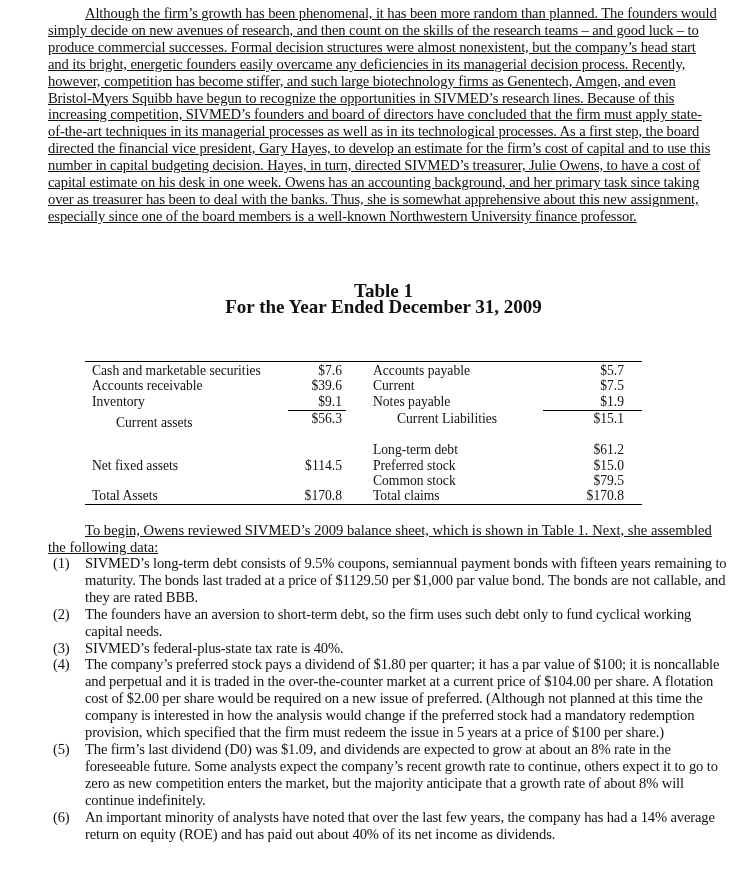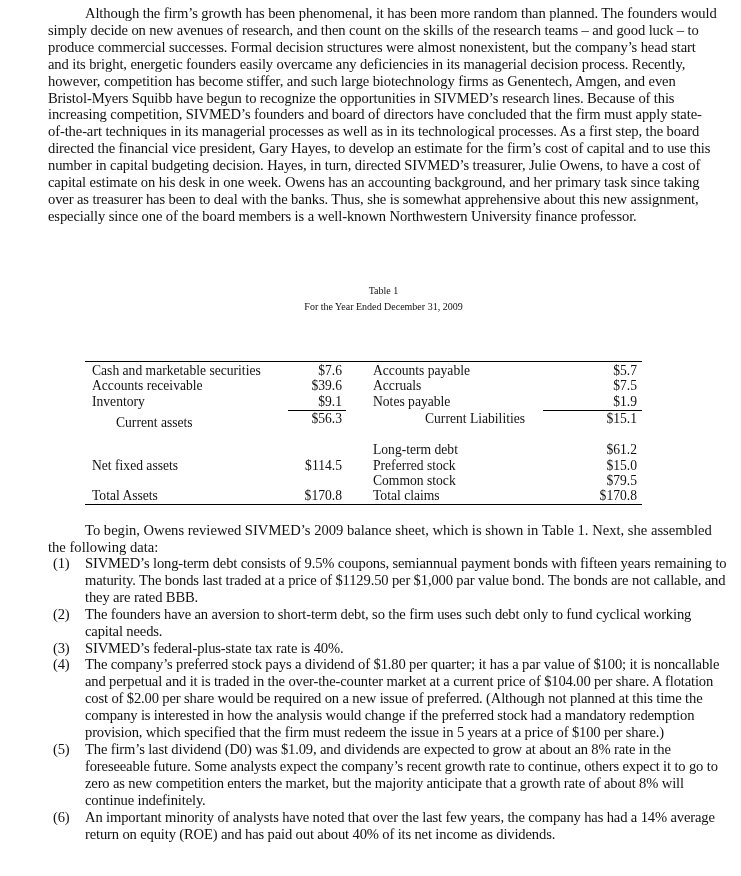--- a/index.html
+++ b/index.html
@@ -1,32 +1,32 @@
 <!DOCTYPE html>
 <html><head>
 <meta charset="utf-8">
 <style>
   html, body { margin: 0; padding: 0; background: #ffffff; }
   body {
     width: 741px; height: 876px; position: relative; overflow: hidden;
     font-family: "Liberation Serif", "DejaVu Serif", serif;
     color: #111111; font-size: 14.6px; line-height: 16.9px;
   }
-  .para { position: absolute; left: 48px; width: 670px; margin: 0; }
+  .para { position: absolute; left: 48px; width: 670px; margin: 0; text-decoration: underline; }
   .intro { top: 5px; text-indent: 37px; letter-spacing: -0.12px; }
-  .title-block { position: absolute; top: 283px; left: 0; width: 741px; text-align: center; font-weight: normal; font-size: 10px; line-height: 16.2px; }
+  .title-block { position: absolute; top: 283px; left: 0; width: 741px; text-align: center; font-weight: bold; font-size: 19px; line-height: 16.2px; }
   .title-block div { margin-left: 26px; }
   .tbl { position: absolute; left: 85px; top: 361px; width: 557px; height: 142px; border-top: 1.3px solid #000; border-bottom: 1.3px solid #000; font-size: 13.6px; line-height: 15.8px; font-family: Liberation Serif, serif; }
   .cell { position: absolute; white-space: nowrap; }
   .lbl-l { left: 7px; }
   .lbl-l.ind { left: 31px; }
   .val-l { right: 300px; }
   .lbl-r { left: 288px; text-align: center; }
-  .lbl-r.ind { left: 312px; margin-left: 28px; }
-  .val-r { right: 5px; text-align: center; }
+  .lbl-r.ind { left: 312px; }
+  .val-r { right: 18px; text-align: center; }
   .uline { position: absolute; height: 0; border-top: 1.2px solid #000; }
   .after { top: 522px; text-indent: 37px; }
   .list { position: absolute; left: 48px; top: 555px; width: 680px; margin: 0; padding: 0; list-style: none; }
   .list li { position: relative; padding-left: 37px; margin: 0; letter-spacing: -0.15px; }
   .list .num { position: absolute; left: 5px; top: 0; }
 </style>
 </head>
 <body>
 
 <p class="para intro">Although the firm’s growth has been phenomenal, it has been more random than planned. The founders would simply decide on new avenues of research, and then count on the skills of the research teams – and good luck – to produce commercial successes. Formal decision structures were almost nonexistent, but the company’s head start and its bright, energetic founders easily overcame any deficiencies in its managerial decision process. Recently, however, competition has become stiffer, and such large biotechnology firms as Genentech, Amgen, and even Bristol-Myers Squibb have begun to recognize the opportunities in SIVMED’s research lines. Because of this increasing competition, SIVMED’s founders and board of directors have concluded that the firm must apply state-of-the-art techniques in its managerial processes as well as in its technological processes. As a first step, the board directed the financial vice president, Gary Hayes, to develop an estimate for the firm’s cost of capital and to use this number in capital budgeting decision. Hayes, in turn, directed SIVMED’s treasurer, Julie Owens, to have a cost of capital estimate on his desk in one week. Owens has an accounting background, and her primary task since taking over as treasurer has been to deal with the banks. Thus, she is somewhat apprehensive about this new assignment, especially since one of the board members is a well-known Northwestern University finance professor.</p>
@@ -47,21 +47,21 @@
   <div class="uline" style="top:48px; left:203px; width:58px"></div>
   <span class="cell lbl-l ind" style="top:53px">Current assets</span>
   <span class="cell val-l" style="top:49px">$56.3</span>
   <span class="cell lbl-l" style="top:96px">Net fixed assets</span>
   <span class="cell val-l" style="top:96px">$114.5</span>
   <span class="cell lbl-l" style="top:126px">Total Assets</span>
   <span class="cell val-l" style="top:126px">$170.8</span>
 
   <span class="cell lbl-r" style="top:1px">Accounts payable</span>
   <span class="cell val-r" style="top:1px">$5.7</span>
-  <span class="cell lbl-r" style="top:16px">Accruals</span>
+  <span class="cell lbl-r" style="top:16px">Current</span>
   <span class="cell val-r" style="top:16px">$7.5</span>
   <span class="cell lbl-r" style="top:32px">Notes payable</span>
   <span class="cell val-r" style="top:32px">$1.9</span>
   <div class="uline" style="top:48px; left:458px; width:99px"></div>
   <span class="cell lbl-r ind" style="top:49px">Current Liabilities</span>
   <span class="cell val-r" style="top:49px">$15.1</span>
   <span class="cell lbl-r" style="top:80px">Long-term debt</span>
   <span class="cell val-r" style="top:80px">$61.2</span>
   <span class="cell lbl-r" style="top:96px">Preferred stock</span>
   <span class="cell val-r" style="top:96px">$15.0</span>

